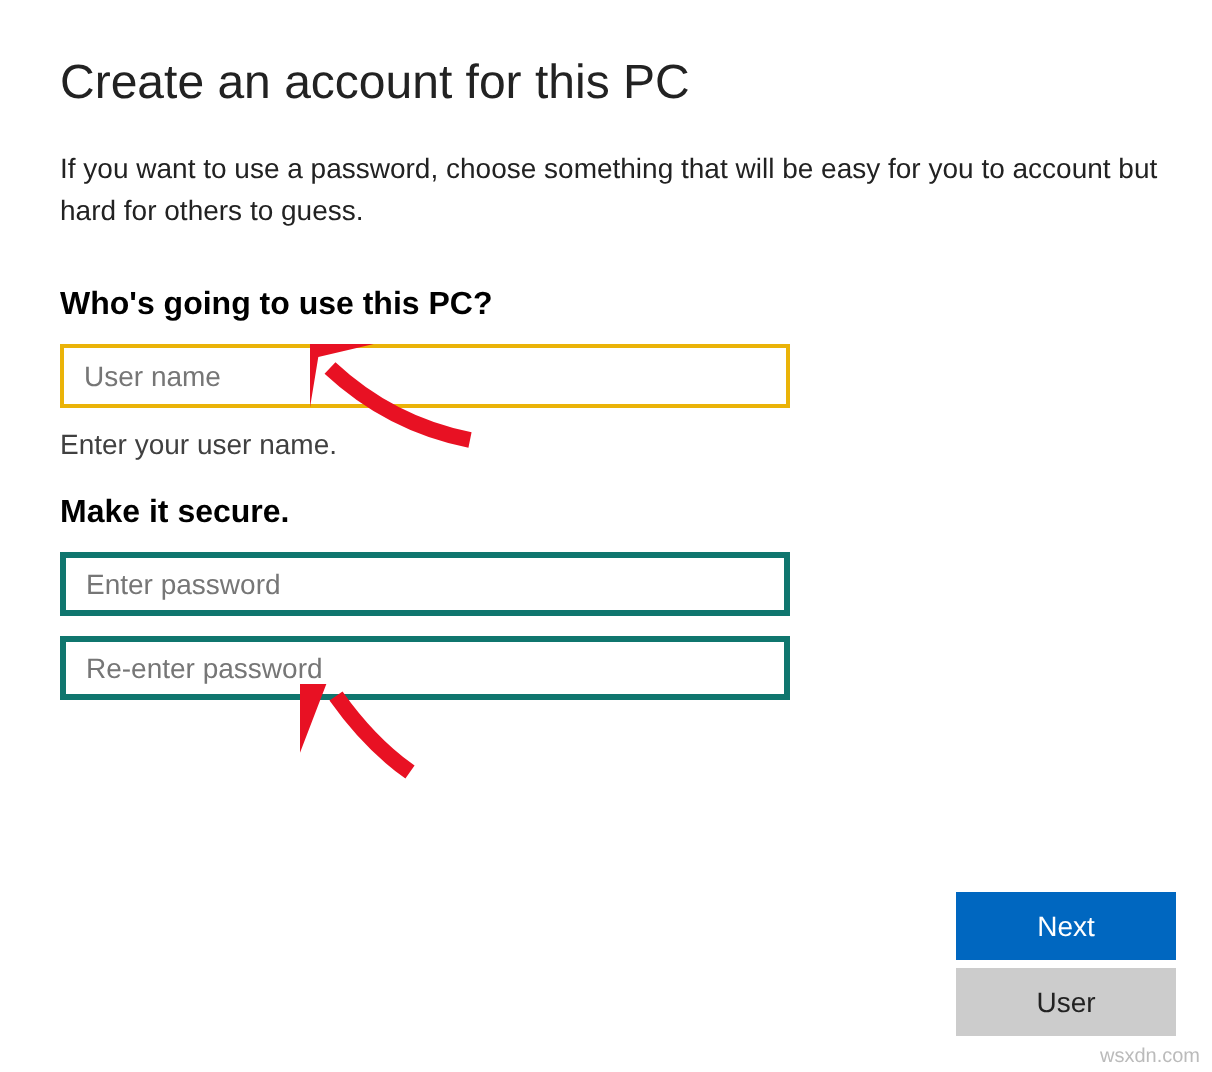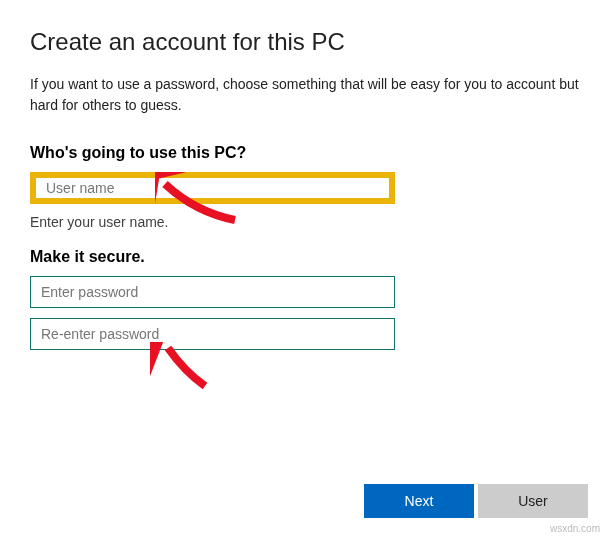--- a/index.html
+++ b/index.html
@@ -29,45 +29,46 @@
     .section-label {
       font-size: 16px;
       font-weight: 600;
       color: #000;
       margin-bottom: 10px;
     }
     .field {
       display: block;
       width: 365px;
       height: 32px;
-      border: 1px solid #0f766e;
+      border: 3px solid #0f766e;
       padding: 0 10px;
       font-size: 14px;
       font-family: inherit;
       color: #333;
       outline: none;
       background: #fff;
       margin-bottom: 10px;
     }
     .field.focused {
-      border: 6px solid #eab308;
+      border: 2px solid #eab308;
     }
     .field::placeholder { color: #767676; }
     .error-text {
       color: #404040;
       font-size: 14px;
       margin-top: 6px;
       margin-bottom: 18px;
     }
     .footer {
       position: absolute;
       bottom: 18px;
       right: 18px;
       display: flex;
       gap: 4px;
+      flex-direction: column;
     }
     .btn {
       width: 110px;
       height: 34px;
       font-size: 14px;
       font-family: inherit;
       border: none;
       cursor: pointer;
       text-align: center;
     }

